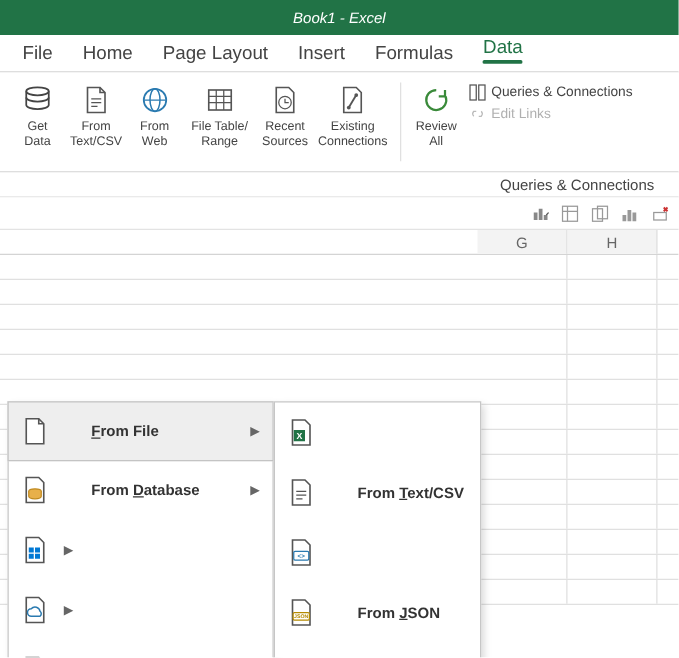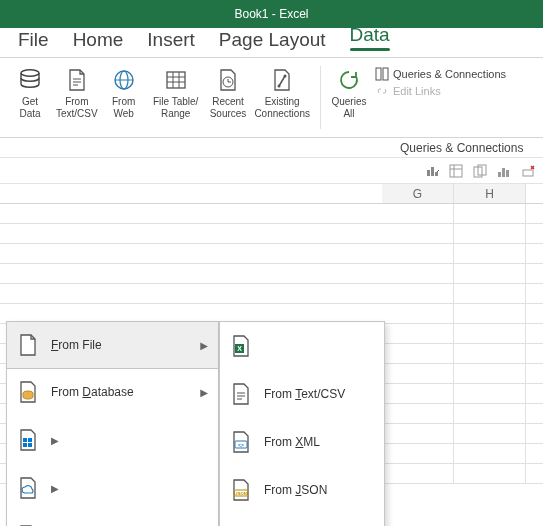--- a/index.html
+++ b/index.html
@@ -1,24 +1,24 @@
 <!DOCTYPE html>
 <html><head>
 <meta charset="utf-8">
 <style>
   * { box-sizing: border-box; margin: 0; padding: 0; font-family: "Segoe UI", Arial, sans-serif; }
   body { width: 543px; height: 526px; background: #fff; overflow: hidden; font-size: 12px; color: #333; }
 
   
-  .titlebar { height: 28px; background: #217346; color: #fff; display: flex; align-items: center; justify-content: center; font-size: 12px; }
+  .titlebar { height: 28px; background: #217346; color: #fff; display: flex; align-items: center; justify-content: center; font-size: 12px; font-style: italic; }
   .titlebar span.light { font-weight: 300; }
 
   
   .tabs { height: 30px; display: flex; align-items: flex-end; padding: 0 6px; gap: 0; border-bottom: 1px solid #d4d4d4; background:#fff;}
-  .tab { padding: 6px 12px 6px; font-size: 19px; color: #444; cursor: pointer; }
+  .tab { padding: 6px 12px 6px; font-size: 15px; color: #444; cursor: pointer; }
   .tab.active { color: #217346; }
   .tab.active .underline { display:block;}
   .underline { display:none; height:3px; background:#217346; margin-top:2px; border-radius:2px;}
   
   
   .ribbon { height: 80px; display: flex; align-items: stretch; background: #fff; border-bottom: 1px solid #d4d4d4; padding: 4px 4px 0 4px; overflow:hidden;}
   .rgroup { display: flex; flex-direction: row; align-items:flex-start; padding: 2px 4px 0 4px; }
   .sep { width:1px; background:#e0e0e0; margin: 4px 2px 8px 2px; }
   .rbtn { display:flex; flex-direction:column; align-items:center; justify-content:flex-start; padding: 2px 4px; min-width: 44px; cursor:pointer; }
   .rbtn .ic { width:28px; height:28px; display:flex; align-items:center; justify-content:center; }
@@ -41,42 +41,43 @@
   .cells { }
   .row { display:flex; height:20px; border-bottom:1px solid #e0e0e0; padding-left:382px;}
   .cell { width:72px; border-right:1px solid #e0e0e0; }
 
   
   .menu { position:absolute; background:#fff; border:1px solid #c6c6c6; box-shadow: 3px 3px 6px rgba(0,0,0,0.15); font-size:12px; z-index:10;}
   .menu1 { left:6px; top:137px; width:213px; }
   .menu2 { left:219px; top:137px; width:166px; }
   .mi { display:flex; align-items:center; padding: 0 10px 0 8px; height:48px; gap:10px; cursor:pointer; }
   .mi .mic { width:26px; height:26px; display:flex; align-items:center; justify-content:center; flex-shrink:0;}
-  .mi .mlbl { flex:1; color:#333; font-weight:400;}
+  .mi .mlbl { flex:1; color:#333; font-weight:700;margin-left:22px;}
   .mi .chev { color:#666; font-size:10px; }
   .mi.hover { background:#eee; border:1px solid #c4c4c4; margin:-1px; height:48px;}
 
   u.acc { text-decoration: underline; }
 
   svg { display:block; }
 </style>
 </head>
 <body>
 
 <div class="titlebar">
   <span>
     <span>Book1</span><span class="light">  -  </span><span class="light">Excel</span>
   </span>
 </div>
 
 <div class="tabs">
   <div class="tab"><span>File</span></div>
   <div class="tab"><span>Home</span></div>
+  <div class="tab"><span>Page Layout</span></div>
   <div class="tab"><span>Insert</span></div>
-  <div class="tab"><span>Page Layout</span></div>
+  <div class="tab"><span>Formulas</span></div>
   <div class="tab active"><span>Data</span><span class="underline"></span></div>
 </div>
 
 <div class="ribbon">
   <div class="rgroup">
     <div class="rbtn">
       <span class="ic">
         <svg width="24" height="24">
             <ellipse cx="12" cy="5" rx="9" ry="3.2" fill="none" stroke="#444" stroke-width="1.4"></ellipse>
             <path d="M3 5v11c0 1.8 4 3.2 9 3.2s9-1.4 9-3.2V5" fill="none" stroke="#444" stroke-width="1.4"></path>
@@ -149,21 +150,21 @@
   </div>
   <div class="sep"></div>
   <div class="rgroup">
     <div class="rbtn">
       <span class="ic">
         <svg width="24" height="24">
             <path d="M12 4a8 8 0 1 0 7.5 5.2" fill="none" stroke="#3a8a3a" stroke-width="1.8"></path>
             <path d="M19 4v5h-5" fill="none" stroke="#3a8a3a" stroke-width="1.8"></path>
           </svg>
       </span>
-      <span class="lbl">Queries
+      <span class="lbl">Review
 All</span>
     </div>
     <div class="rlist">
       <div class="rlist-item">
         <span class="miniic">
             <svg width="14" height="14">
               <rect x="1" y="1" width="5" height="12" fill="none" stroke="#555"></rect>
               <rect x="8" y="1" width="5" height="12" fill="none" stroke="#555"></rect>
             </svg>
           </span>
@@ -368,21 +369,20 @@
       <span class="mlbl"><span>From <u class="acc">T</u>ext/CSV</span></span>
     </div>
     <div class="mi">
       <span class="mic">
           <svg width="22" height="24">
             <path d="M4 2h10l4 4v16H4z" fill="#fff" stroke="#555" stroke-width="1.3"></path>
             <rect x="5" y="11" width="12" height="7" rx="1" fill="#fff" stroke="#2a7ab0"></rect>
             <text x="11" y="16.5" fill="#2a7ab0" font-size="5" text-anchor="middle" font-weight="bold">&lt;&gt;</text>
           </svg>
         </span>
-      <span class="mlbl"><span>From <u class="acc">X</u>ML</span></span>
     </div>
     <div class="mi">
       <span class="mic">
           <svg width="22" height="24">
             <path d="M4 2h10l4 4v16H4z" fill="#fff" stroke="#555" stroke-width="1.3"></path>
             <rect x="4.5" y="12" width="13" height="6" rx="1" fill="#fff" stroke="#b58a00"></rect>
             <text x="11" y="16.7" fill="#b58a00" font-size="4.2" text-anchor="middle" font-weight="bold">JSON</text>
           </svg>
         </span>
       <span class="mlbl"><span>From <u class="acc">J</u>SON</span></span>

